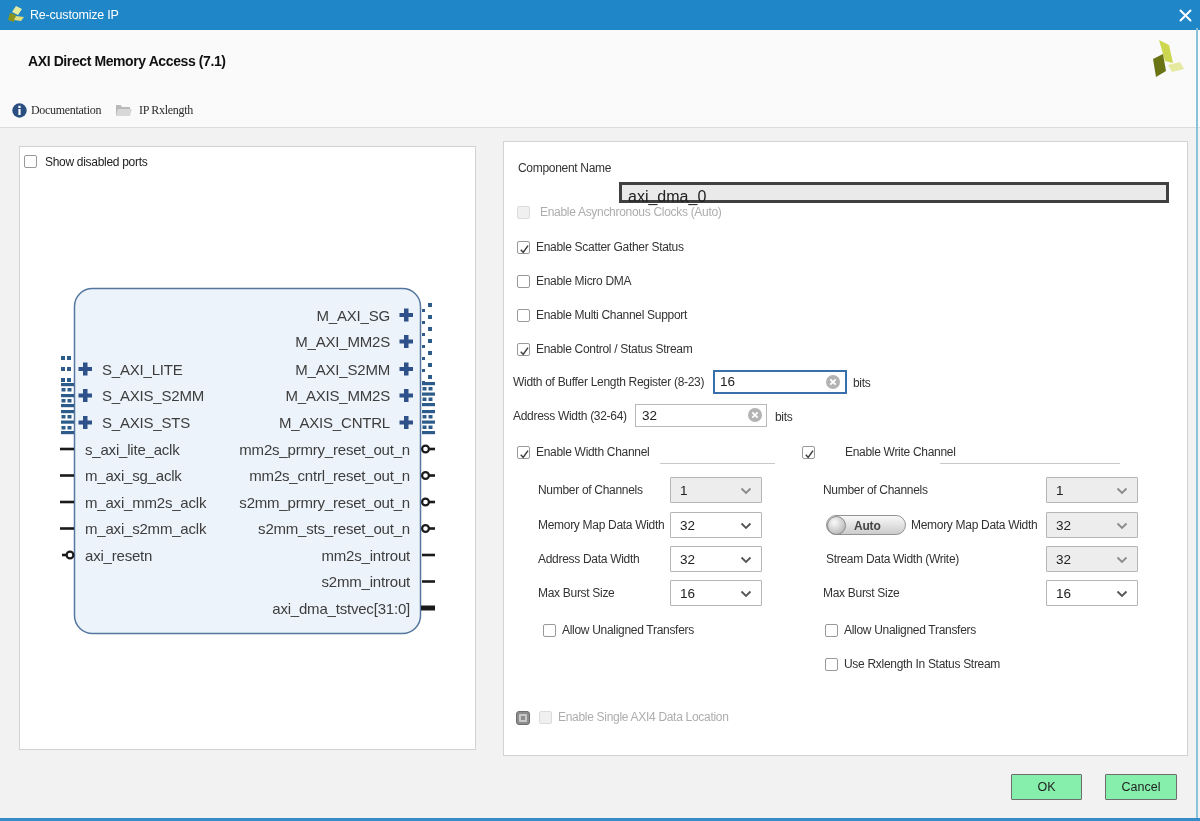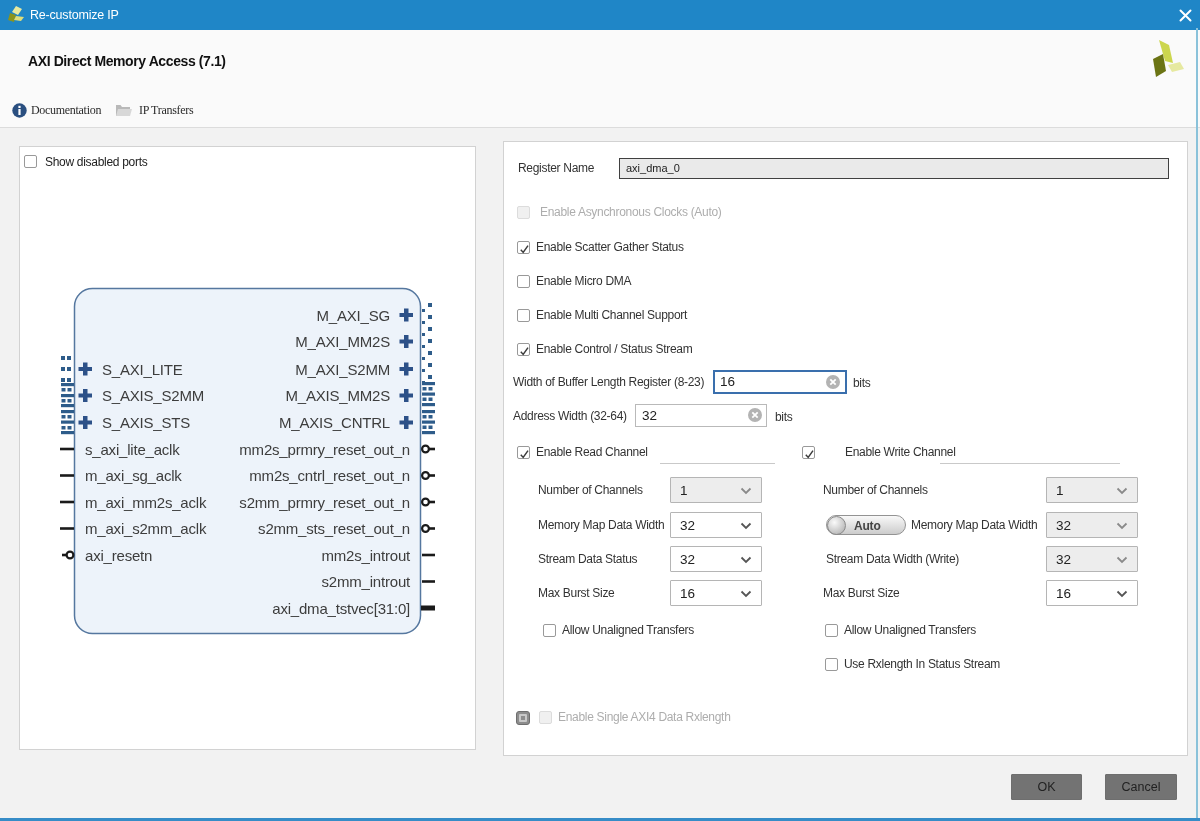--- a/index.html
+++ b/index.html
@@ -14,22 +14,22 @@
 .panel { background:#fff; border:1px solid #d2d2d2; }
 .lbl { font-size:12px; letter-spacing:-0.3px; color:#333; white-space:nowrap; line-height:15px;text-align:right; }
 .lblgray { font-size:12px; letter-spacing:-0.3px; color:#adadad; white-space:nowrap; line-height:15px; }
 .cb { width:13px; height:13px; background:#fff; border:1px solid #999; border-radius:2px; }
 .cbdis { width:13px; height:13px; background:#f0f0f0; border:1px solid #dcdcdc; border-radius:2px; }
 .dd { width:92px; height:26px; border:1px solid #b5b5b5; background:#fff; border-radius:1px; }
 .dd .val { position:absolute; left:9px; top:5px; font-size:13.5px; color:#222; }
 .dd.gray { background:#ededed; }
 .dd svg { position:absolute; right:9px; top:9px; }
 .sep { height:1px; background:#c9c9c9; }
-.btn { width:71px; height:26px; background:#737373; border:1px solid #6e6e6e; text-align:center; line-height:24px; font-size:12.5px; color:#222; border-radius:1px; }
-.txtin { border:1px solid #404040; background:#fff; font-size:11px; color:#222; }
+.btn { width:71px; height:26px; background:#86efac; border:1px solid #6e6e6e; text-align:center; line-height:24px; font-size:12.5px; color:#222; border-radius:1px; }
+.txtin { border:3px solid #404040; background:#fff; font-size:16px; color:#222;margin-top:24px; }
 .txtin .v { position:absolute; left:6px; top:3px; }
 </style>
 </head>
 <body>
 
 <div class="abs titlebar"></div>
 <svg class="abs" style="left:8px;top:5px" width="18" height="19" viewBox="0 0 18 19">
   <polygon points="8,1 14,4 10,10 4,7" fill="#e6e9a0"></polygon>
   <polygon points="2,8 8,10 6,17 0,15" fill="#8a941c"></polygon>
   <polygon points="8,11 16,12 13,16 6,15" fill="#dede7a"></polygon>
@@ -49,21 +49,21 @@
 <svg class="abs" style="left:12px;top:103px" width="15" height="15" viewBox="0 0 15 15">
   <circle cx="7.5" cy="7.5" r="7.2" fill="#2a4f80"></circle>
   <rect x="6.4" y="6" width="2.2" height="6" fill="#fff"></rect>
   <rect x="6.4" y="2.8" width="2.2" height="2.2" fill="#fff"></rect>
 </svg>
 <div class="abs tbtext" style="left:31px;top:103px">Documentation</div>
 <svg class="abs" style="left:115px;top:102px" width="19" height="16" viewBox="0 0 19 16">
   <path d="M1,3 L1,14 L15,14 L15,5 L7,5 L5.5,3 Z" fill="#b9b9b9"></path>
   <path d="M3,7 L17,7 L15,14 L1,14 Z" fill="#d8d8d8"></path>
 </svg>
-<div class="abs tbtext" style="left:139px;top:103px">IP Transfers</div>
+<div class="abs tbtext" style="left:139px;top:103px">IP Rxlength</div>
 
 <div class="abs panel" style="left:19px;top:146px;width:457px;height:604px"></div>
 <div class="abs cb" style="left:24px;top:155px"></div>
 <div class="abs lbl" style="left:45px;top:155px;color:#222">Show disabled ports</div>
 
 <svg class="abs" style="left:19px;top:146px" width="457" height="604" viewBox="0 0 457 604" id="diag">
   <rect x="55.5" y="142.5" width="346" height="345" rx="18" fill="#edf3fa" stroke="#55779f" stroke-width="1.5"></rect>
   <g font-size="15" letter-spacing="-0.2" fill="#3d3d3d" font-family="Liberation Sans, sans-serif">
     <text x="83" y="228.5">S_AXI_LITE</text>
     <text x="83" y="255">S_AXIS_S2MM</text>
@@ -170,21 +170,21 @@
       <rect x="403.5" y="251.5" width="4" height="3.5"></rect>
       <rect x="409.5" y="251.5" width="4" height="3.5"></rect>
       <rect x="403.5" y="269" width="4" height="3.5"></rect>
       <rect x="409.5" y="269" width="4" height="3.5"></rect>
       <rect x="403.5" y="279.5" width="4" height="3.5"></rect>
       <rect x="409.5" y="279.5" width="4" height="3.5"></rect>
     </g>
 </svg>
 
 <div class="abs panel" style="left:503px;top:141px;width:685px;height:615px"></div>
-<div class="abs lbl" style="left:518px;top:161px">Register Name</div>
+<div class="abs lbl" style="left:518px;top:161px">Component Name</div>
 <div class="abs txtin" style="left:619px;top:158px;width:550px;height:21px;background:#eaeaea">
     <span class="v">axi_dma_0</span>
   </div>
 
 <div class="abs cbdis" style="left:517px;top:206px"></div>
 <div class="abs lblgray" style="left:540px;top:205px">Enable Asynchronous Clocks (Auto)</div>
 
 <div class="abs cb" style="left:517px;top:241px"><svg width="13" height="13" viewBox="0 0 13 13">
       <path d="M2.8,6.8 L5.2,9.4 L10,2.6" stroke="#3c3c3c" stroke-width="1.5" fill="none"></path>
     </svg></div>
@@ -215,21 +215,21 @@
 <div class="abs" style="left:642px;top:408px;font-size:13.5px;color:#222">32</div>
 <svg class="abs" style="left:748px;top:408px" width="14" height="14" viewBox="0 0 14 14">
     <circle cx="7" cy="7" r="7" fill="#b3b3b3"></circle>
     <path d="M4.3,4.3 L9.7,9.7 M9.7,4.3 L4.3,9.7" stroke="#fff" stroke-width="1.8"></path>
   </svg>
 <div class="abs lbl" style="left:775px;top:410px">bits</div>
 
 <div class="abs cb" style="left:517px;top:446px"><svg width="13" height="13" viewBox="0 0 13 13">
       <path d="M2.8,6.8 L5.2,9.4 L10,2.6" stroke="#3c3c3c" stroke-width="1.5" fill="none"></path>
     </svg></div>
-<div class="abs lbl" style="left:536px;top:445px">Enable Read Channel</div>
+<div class="abs lbl" style="left:536px;top:445px">Enable Width Channel</div>
 <div class="abs sep" style="left:660px;top:463px;width:115px"></div>
 <div class="abs cb" style="left:802px;top:446px"><svg width="13" height="13" viewBox="0 0 13 13">
       <path d="M2.8,6.8 L5.2,9.4 L10,2.6" stroke="#3c3c3c" stroke-width="1.5" fill="none"></path>
     </svg></div>
 <div class="abs lbl" style="left:845px;top:445px">Enable Write Channel</div>
 <div class="abs sep" style="left:940px;top:463px;width:180px"></div>
 
 <div class="abs lbl" style="left:538px;top:483px">Number of Channels</div>
 <div class="abs dd gray" style="left:670px;top:477px">
     <span class="val">1</span>
@@ -237,21 +237,21 @@
       <path d="M1.5,1.5 L6,6 L10.5,1.5" stroke="#8a8a8a" stroke-width="1.8" fill="none"></path>
     </svg>
   </div>
 <div class="abs lbl" style="left:538px;top:518px">Memory Map Data Width</div>
 <div class="abs dd" style="left:670px;top:512px">
     <span class="val">32</span>
     <svg width="12" height="8" viewBox="0 0 12 8">
       <path d="M1.5,1.5 L6,6 L10.5,1.5" stroke="#555" stroke-width="1.8" fill="none"></path>
     </svg>
   </div>
-<div class="abs lbl" style="left:538px;top:552px">Stream Data Status</div>
+<div class="abs lbl" style="left:538px;top:552px">Address Data Width</div>
 <div class="abs dd" style="left:670px;top:546px">
     <span class="val">32</span>
     <svg width="12" height="8" viewBox="0 0 12 8">
       <path d="M1.5,1.5 L6,6 L10.5,1.5" stroke="#555" stroke-width="1.8" fill="none"></path>
     </svg>
   </div>
 <div class="abs lbl" style="left:538px;top:586px">Max Burst Size</div>
 <div class="abs dd" style="left:670px;top:580px">
     <span class="val">16</span>
     <svg width="12" height="8" viewBox="0 0 12 8">
@@ -298,18 +298,18 @@
 <div class="abs lbl" style="left:844px;top:623px">Allow Unaligned Transfers</div>
 <div class="abs cb" style="left:825px;top:658px"></div>
 <div class="abs lbl" style="left:844px;top:657px">Use Rxlength In Status Stream</div>
 
 <svg class="abs" style="left:516px;top:711px" width="14" height="14" viewBox="0 0 14 14">
     <rect x="0.5" y="0.5" width="13" height="13" rx="2.5" fill="#8d8d8d" stroke="#6e6e6e"></rect>
     <rect x="3" y="3" width="8" height="8" rx="1" fill="#c9c9c9"></rect>
     <rect x="5" y="5" width="4" height="4" fill="#8d8d8d"></rect>
   </svg>
 <div class="abs cbdis" style="left:539px;top:711px"></div>
-<div class="abs lblgray" style="left:558px;top:710px">Enable Single AXI4 Data Rxlength</div>
+<div class="abs lblgray" style="left:558px;top:710px">Enable Single AXI4 Data Location</div>
 
 <div class="abs btn" style="left:1011px;top:774px">OK</div>
 <div class="abs btn" style="left:1105px;top:774px;width:72px">Cancel</div>
 <div class="abs" style="left:0;top:818px;width:1200px;height:3px;background:#368cc7"></div>
 <div class="abs" style="left:1196px;top:28px;width:2px;height:790px;background:#8ac2da"></div>
 
 </body></html>

